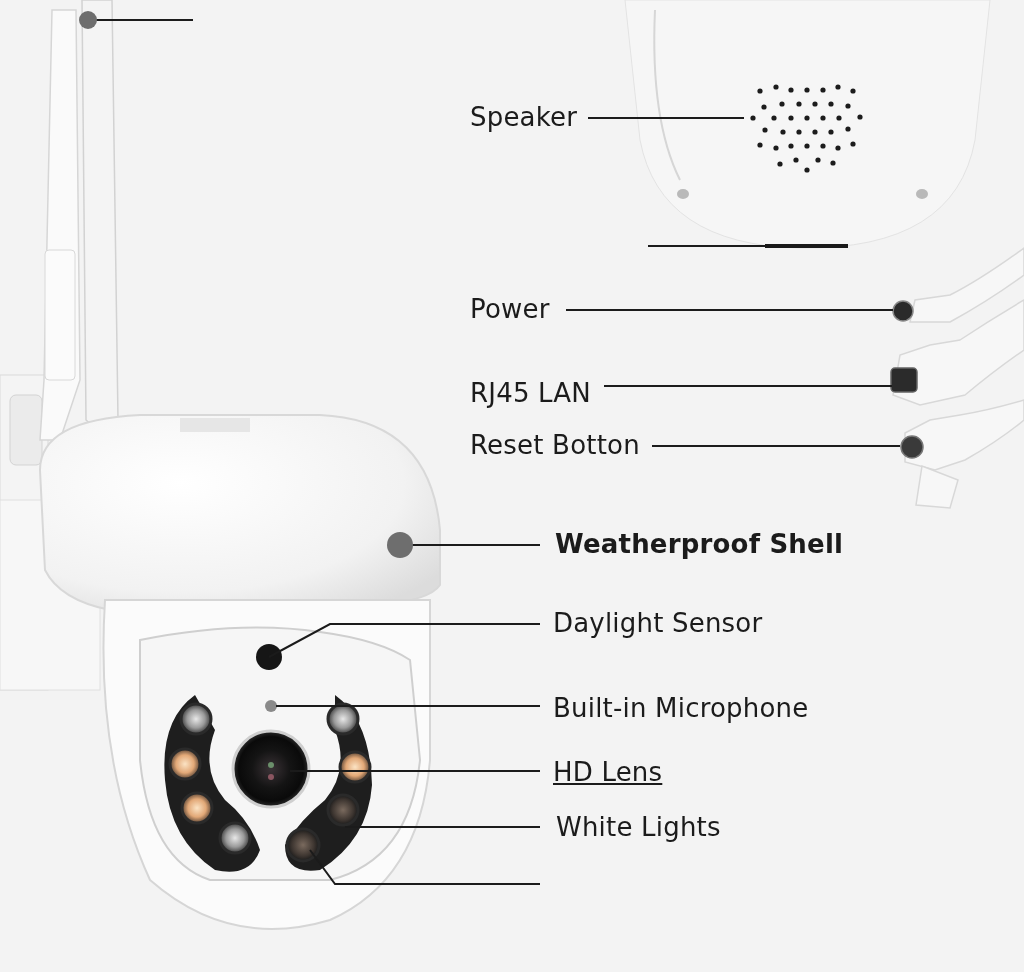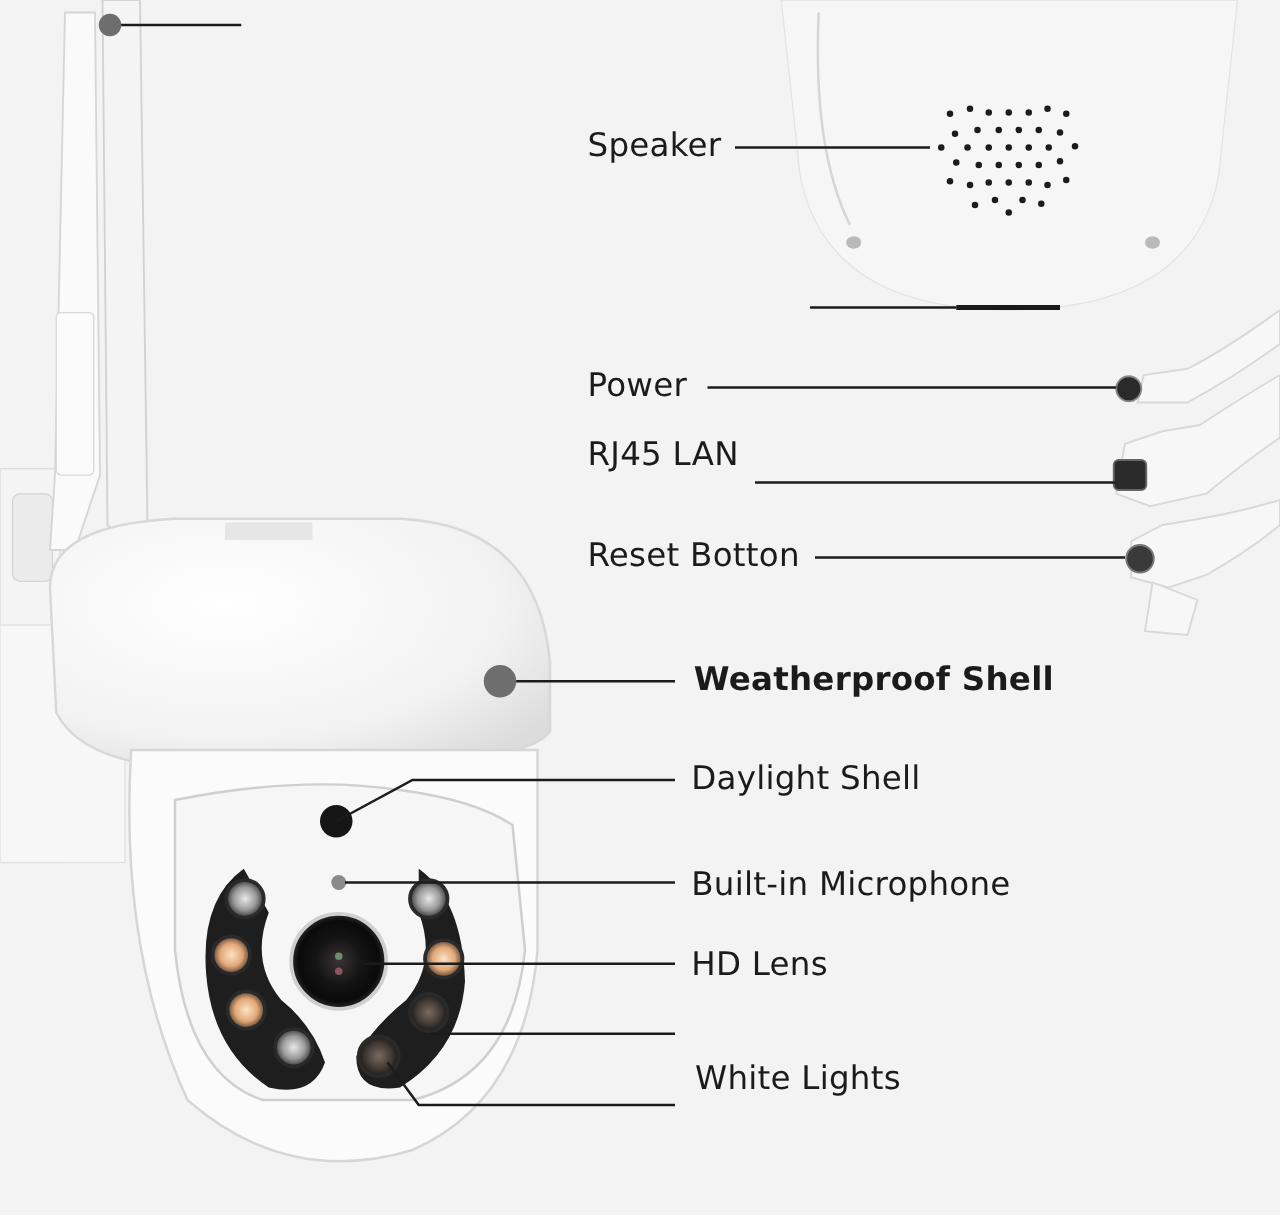--- a/index.html
+++ b/index.html
@@ -160,20 +160,20 @@
       <polyline points="310,850 335,884 540,884"></polyline>
     </g>
     <g fill="#6e6e6e">
       <circle cx="88" cy="20" r="9"></circle>
       <circle cx="400" cy="545" r="13"></circle>
     </g>
   </svg>
 
   <div class="label" style="left:470px;top:104px;">Speaker</div>
   <div class="label" style="left:470px;top:296px;text-align:center;">Power</div>
-  <div class="label" style="left:470px;top:351px;text-align:center;">RJ45 LAN</div>
+  <div class="label" style="left:470px;top:380px;text-align:center;">RJ45 LAN</div>
   <div class="label" style="left:470px;top:432px;">Reset Botton</div>
   <div class="label" style="left:555px;top:531px;font-weight:bold;">Weatherproof Shell</div>
-  <div class="label" style="left:553px;top:610px;">Daylight Shell</div>
+  <div class="label" style="left:553px;top:610px;">Daylight Sensor</div>
   <div class="label" style="left:553px;top:695px;">Built-in Microphone</div>
-  <div class="label" style="left:553px;top:759px;">HD Lens</div>
-  <div class="label" style="left:556px;top:850px;">White Lights</div>
+  <div class="label" style="left:553px;top:759px;text-decoration:underline;">HD Lens</div>
+  <div class="label" style="left:556px;top:814px;">White Lights</div>
 </div>
 
 </body></html>

